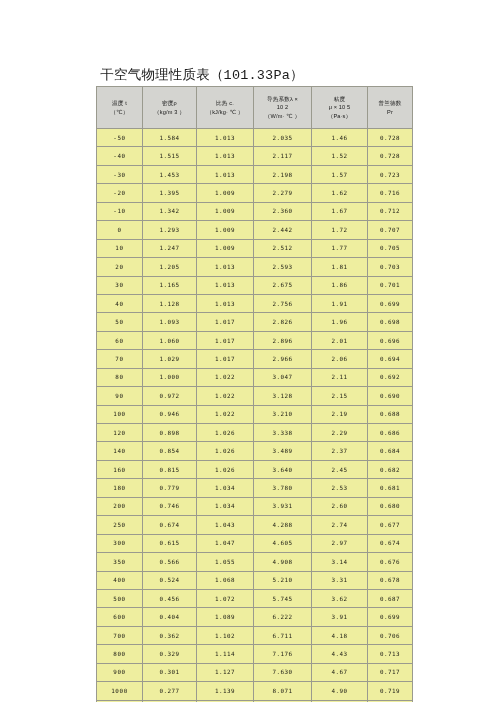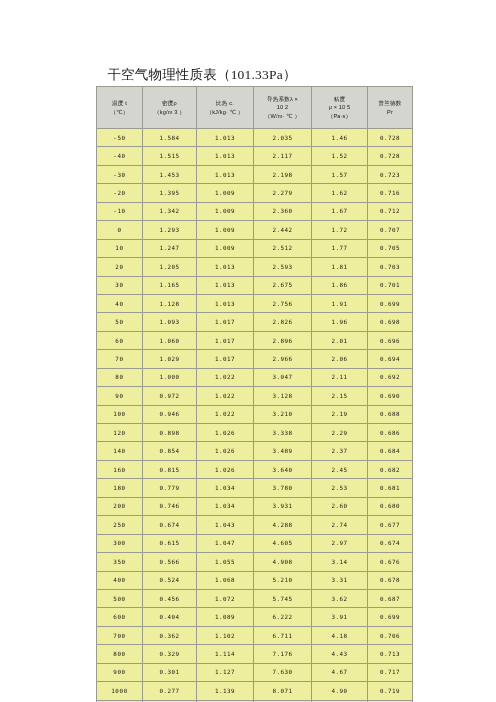--- a/index.html
+++ b/index.html
@@ -23,21 +23,21 @@
   }
   .doc-title {
     position: absolute;
     top: 66px;
     left: 0;
     width: 404px;
     text-align: center;
     font-size: 13.5px;
     color: #1a1a1a;
     letter-spacing: 0.2px;
-    font-family: Liberation Serif, serif;
+    font-family: Liberation Mono, monospace;
   }
   .table-wrap {
     position: absolute;
     top: 86px;
     left: 96px;
     width: 316px;
   }
   table.props {
     border-collapse: collapse;
     width: 316px;

